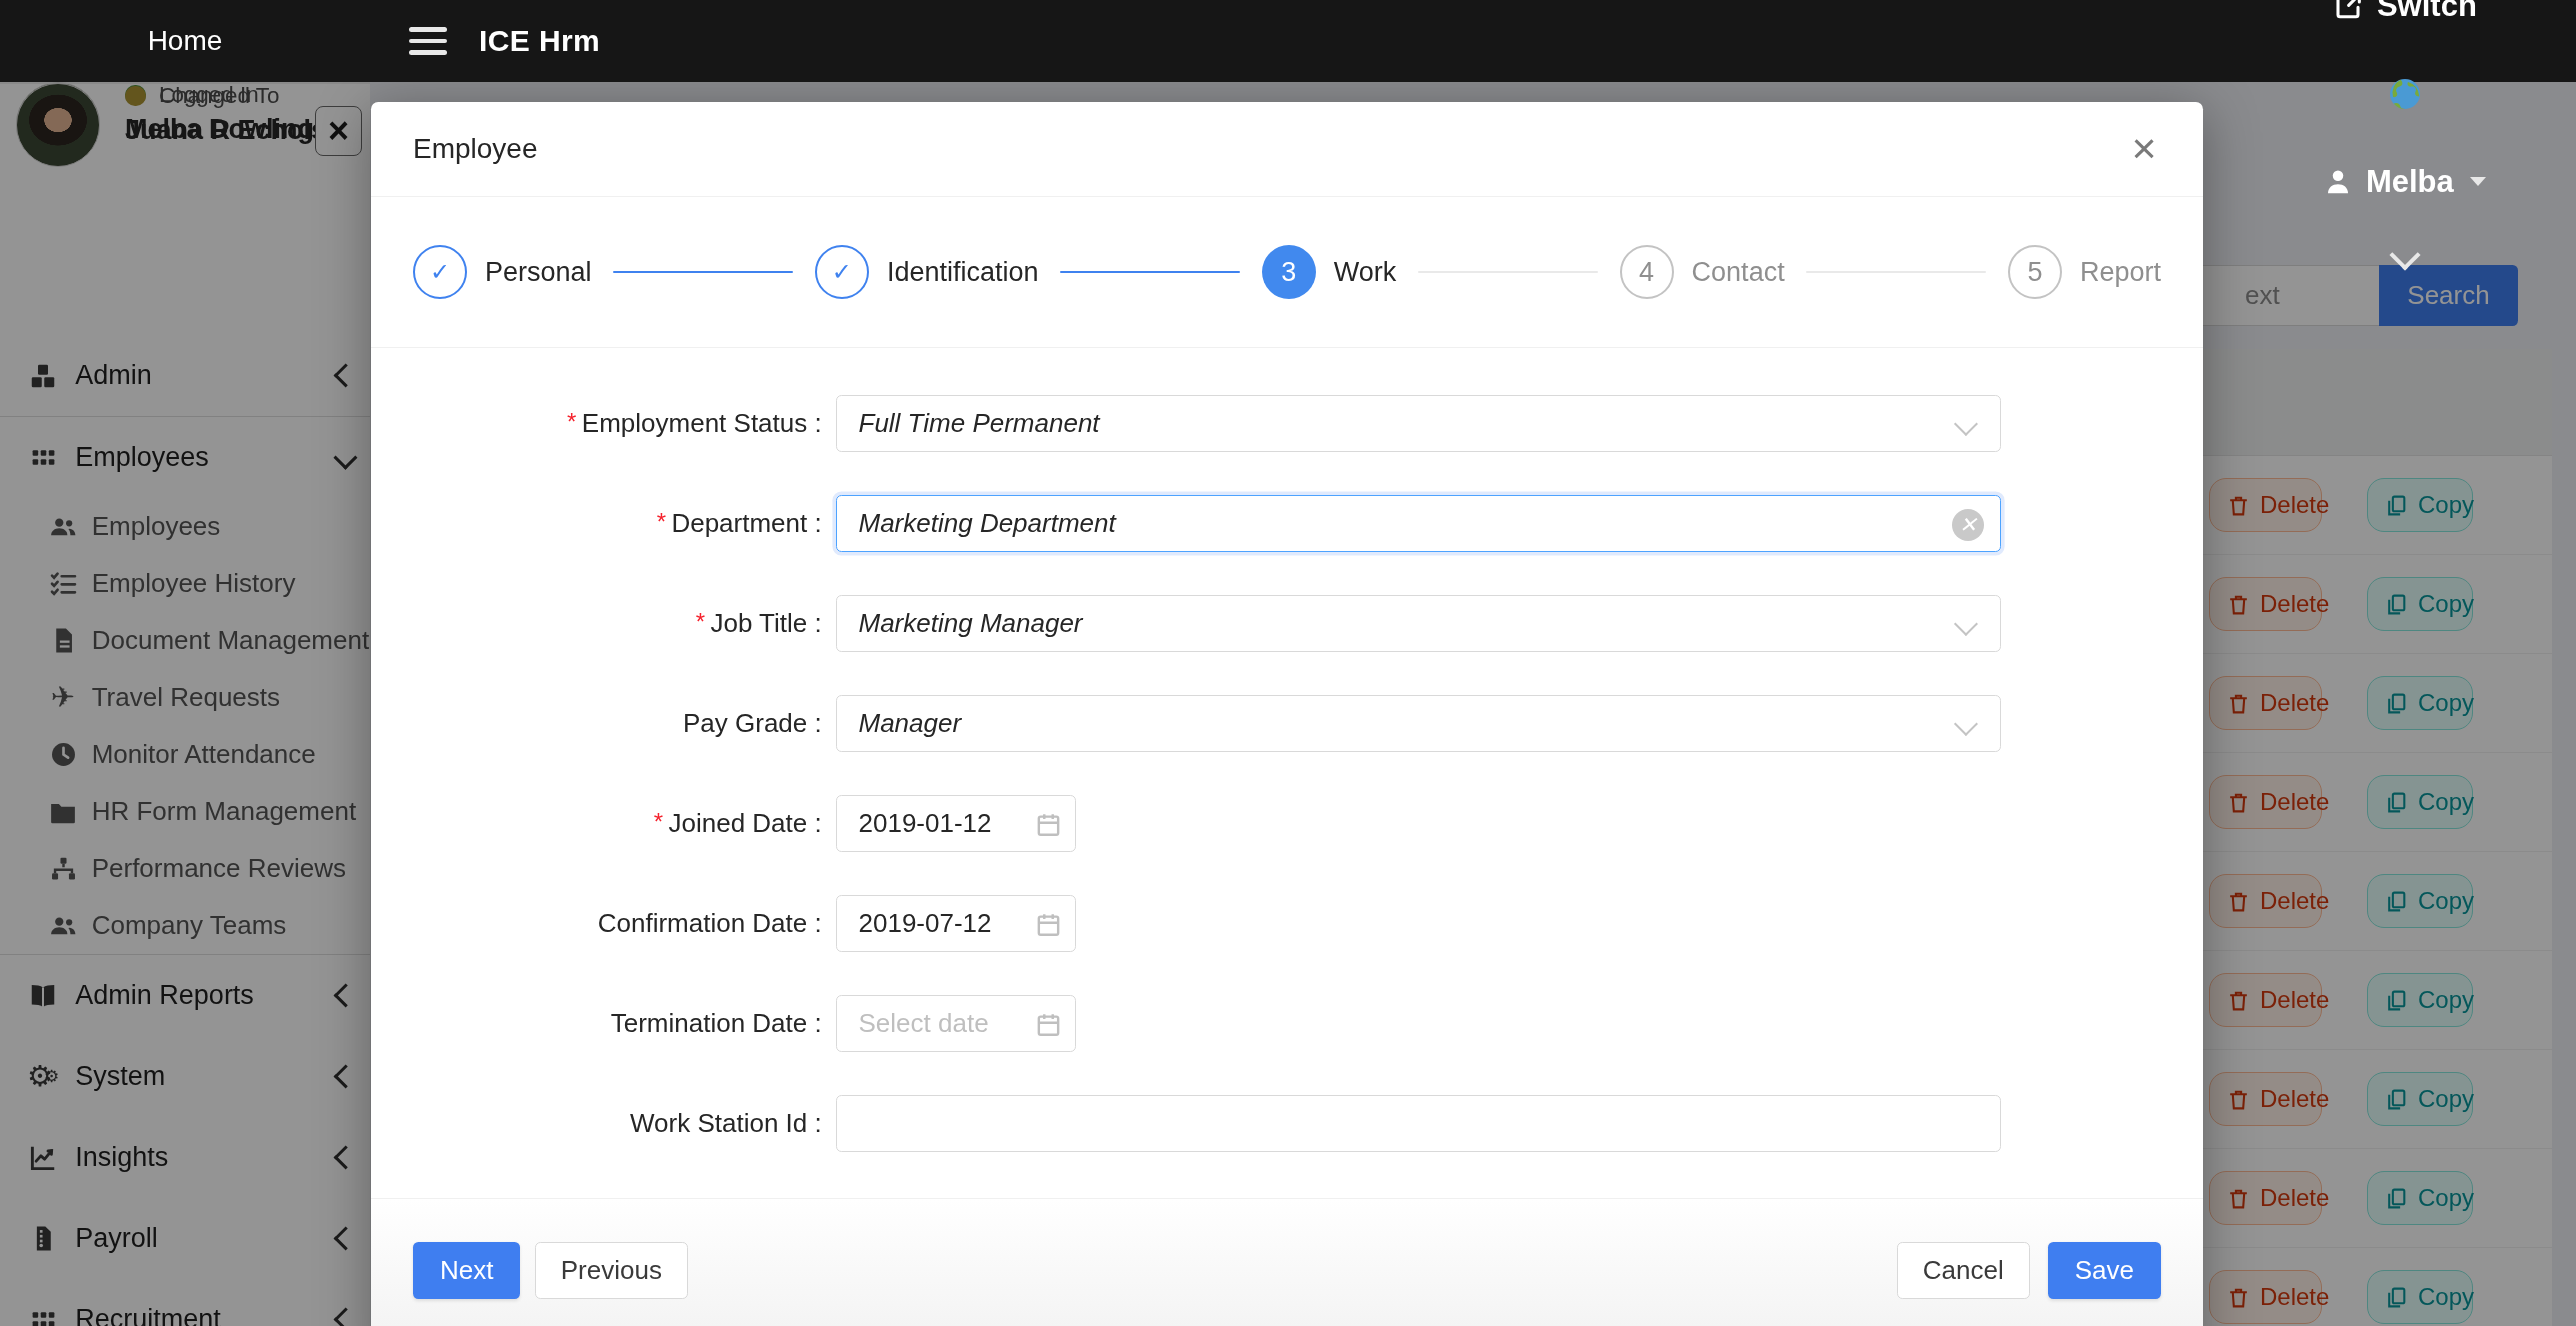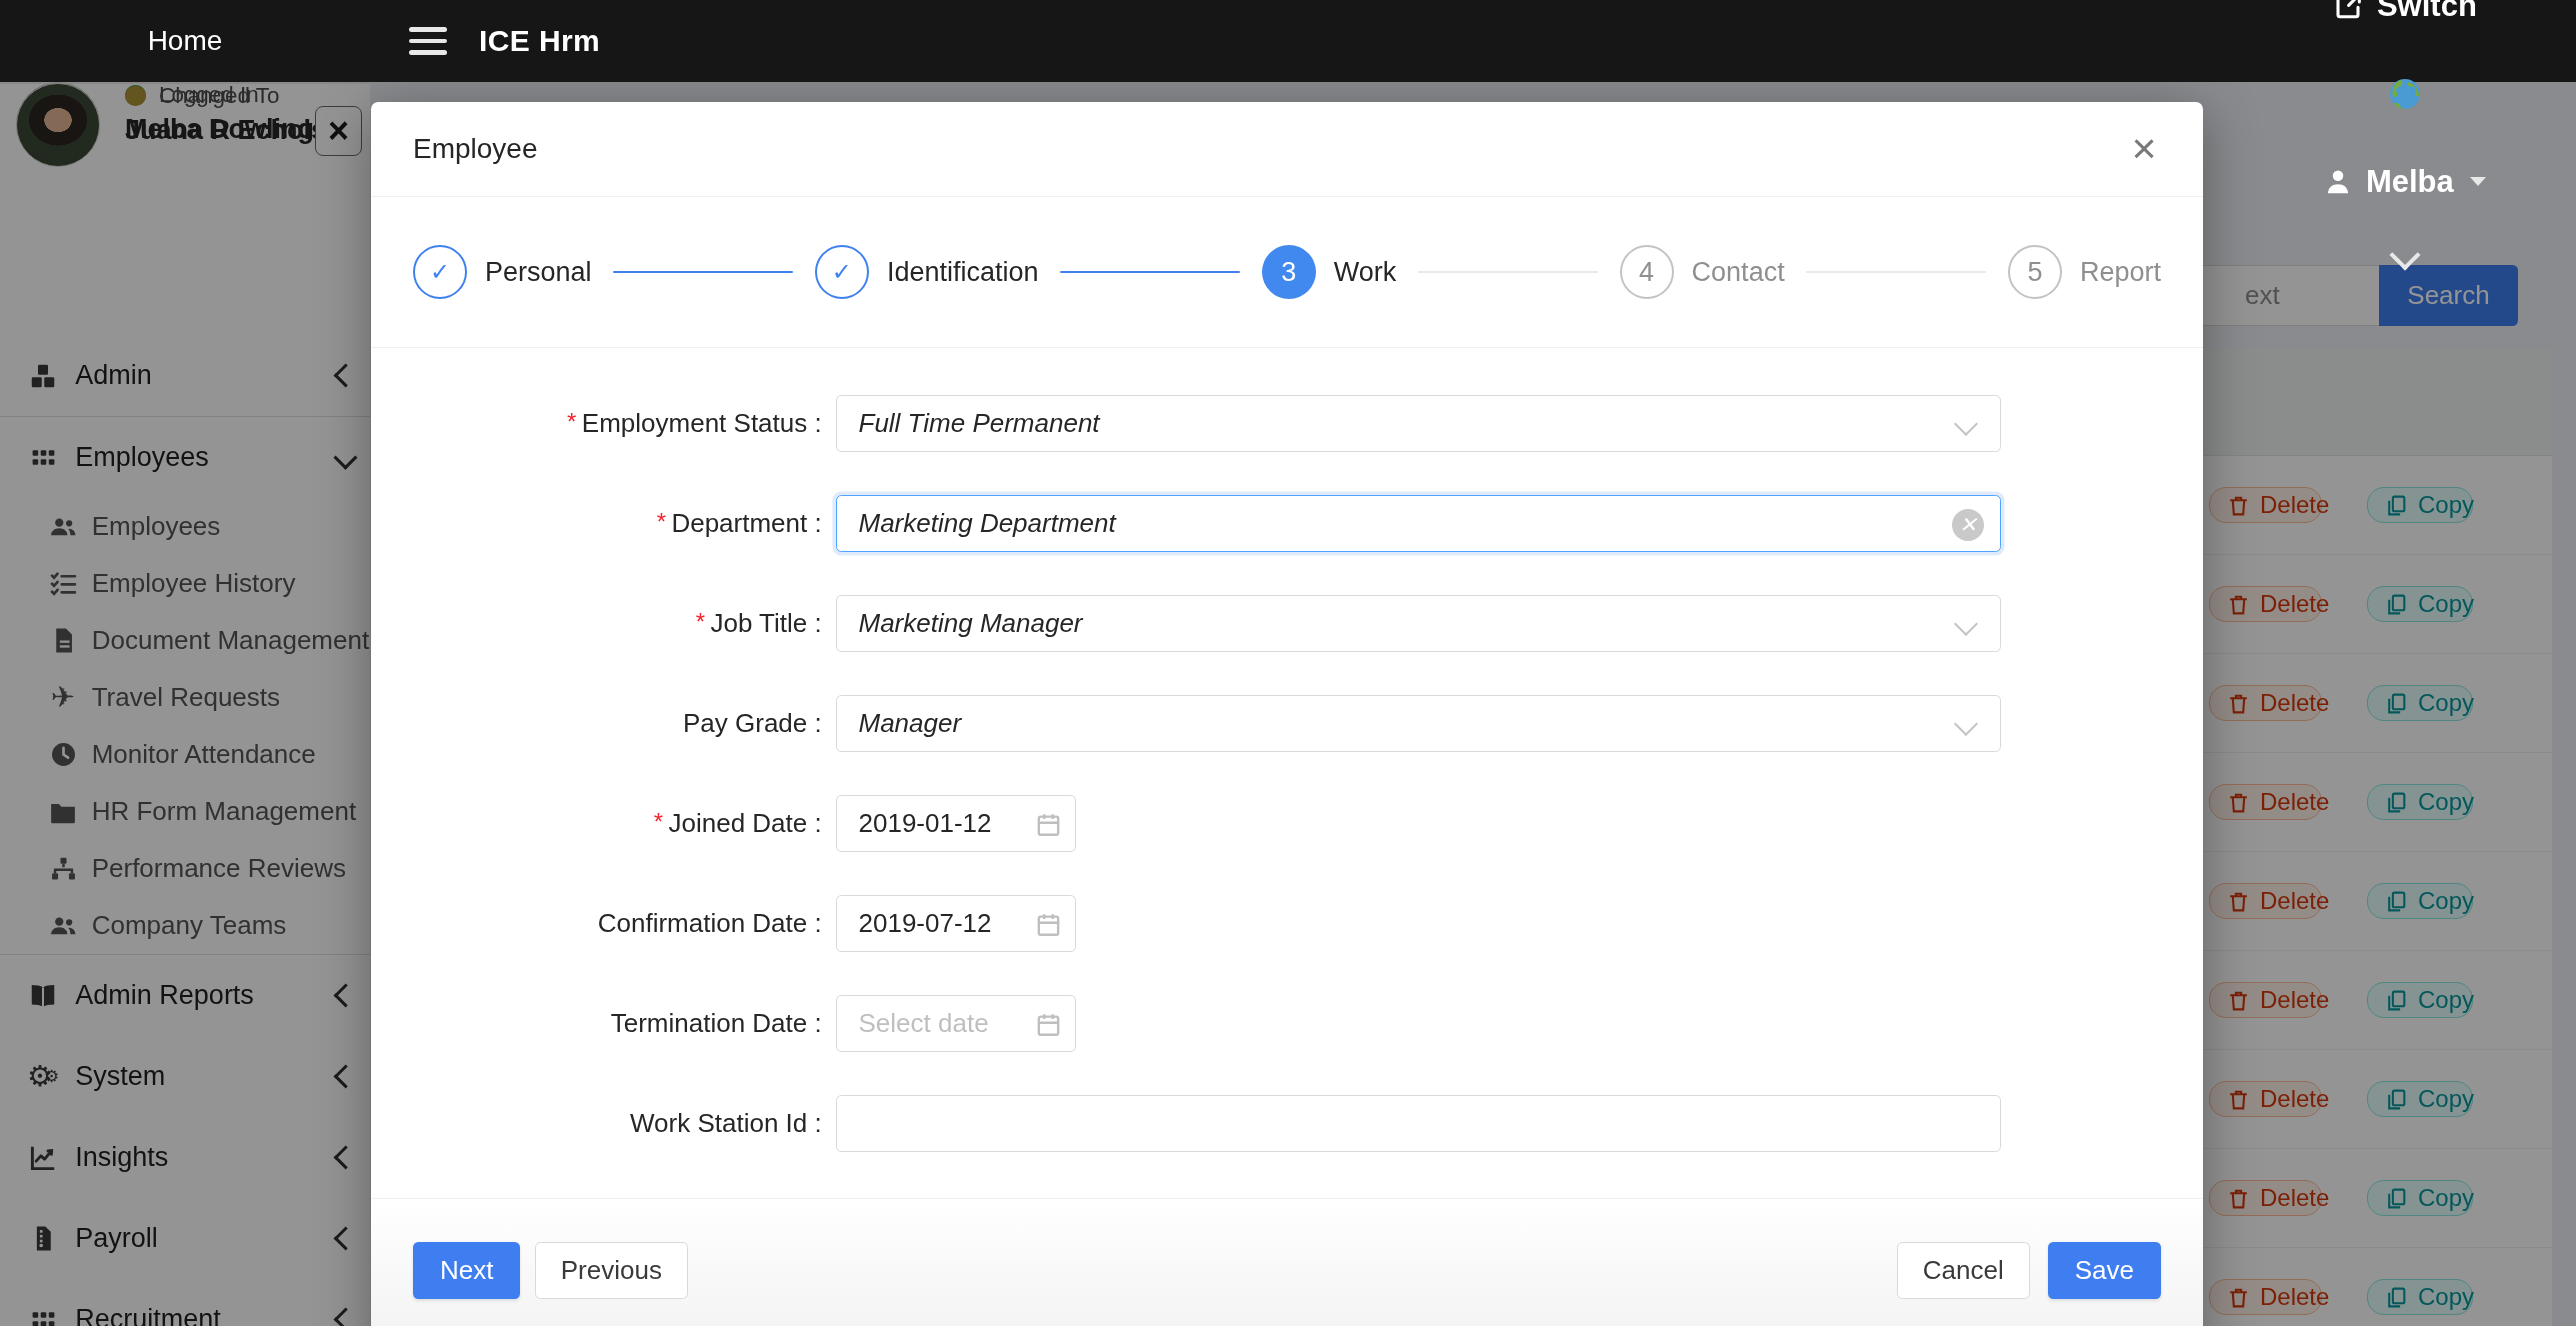--- a/index.html
+++ b/index.html
@@ -55,21 +55,21 @@
   .mainbg{position:absolute;left:370px;top:82px;right:0;bottom:0;background:#eef0f4;z-index:1;}
   .bgsearch{position:absolute;left:1712px;top:183px;width:328px;height:61px;background:#fff;
             border:1.8px solid #d9d9d9;border-right:none;box-sizing:border-box;}
   .bgsearch span{position:absolute;left:162px;top:14.3px;font-size:26px;color:#8c8c8c;}
   .bgsearchbtn{position:absolute;left:2009px;top:183px;width:139px;height:61px;background:#3f7ef0;
                color:#fff;font-size:26px;display:flex;align-items:center;justify-content:center;
                border-radius:0 5.4px 5.4px 0;cursor:pointer;}
   .bgcard{position:absolute;left:24px;top:267px;right:24px;bottom:0;background:#fff;overflow:hidden;}
   .bghead{height:106px;background:#f0f1f2;border-bottom:1.8px solid #e4e4e4;}
   .bgrow{height:98px;position:relative;border-bottom:1.8px solid #f0f0f0;}
-  .rbtn{position:absolute;top:50%;transform:translateY(-50%);height:36px;display:flex;align-items:center;
+  .rbtn{position:absolute;top:50%;transform:translateY(-50%);height:54px;display:flex;align-items:center;
         gap:9px;font-size:24px;border-radius:17px;padding:12px 16px;box-sizing:border-box;cursor:pointer;}
   .rbtn svg{display:block;}
   .btn-del{left:1815px;width:113px;background:#fff2e8;border:1.8px solid #ffbb96;color:#d4380d;}
   .btn-copy{left:1973px;width:106px;background:#e6fffb;border:1.8px solid #87e8de;color:#08979c;}
 
   
   .overlay{position:absolute;left:0;top:82px;right:0;bottom:0;background:rgba(0,0,0,0.42);z-index:10;}
 
   
   .modal{position:absolute;left:371px;top:102px;width:1832px;height:1262px;background:#fff;z-index:20;

